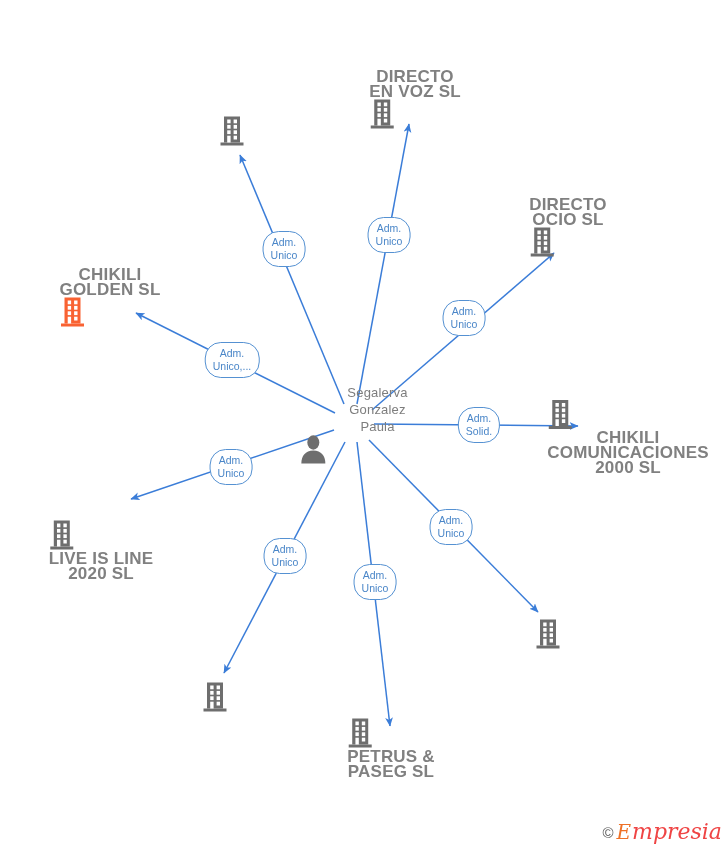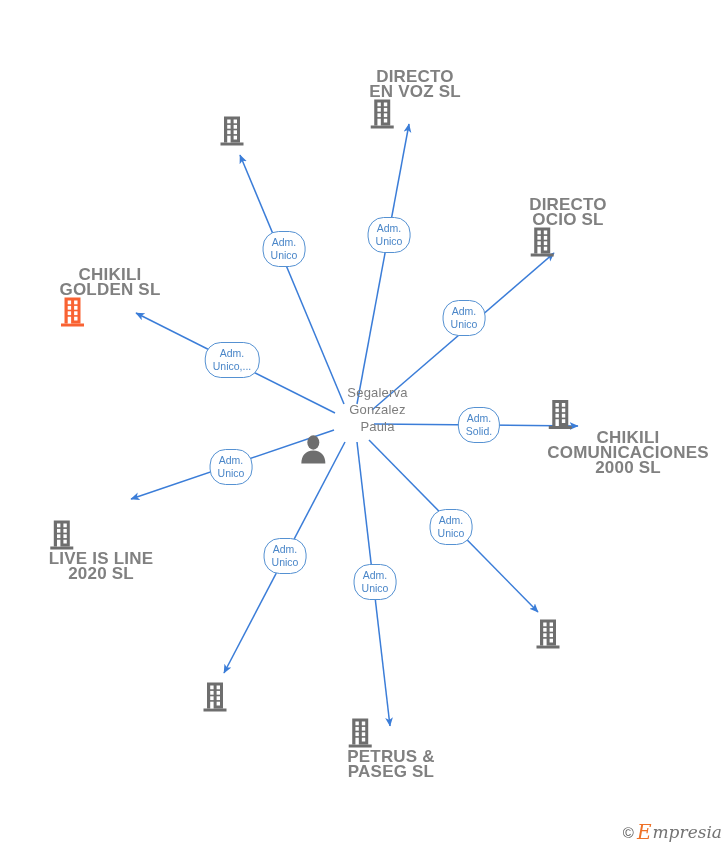--- a/index.html
+++ b/index.html
@@ -80,22 +80,22 @@
   #watermark .wm-e {
     font-family: "DejaVu Serif", serif;
     font-style: italic;
     font-size: 20px;
     color: #ee7127;
     line-height: 20px;
   }
   #watermark .wm-rest {
     font-family: "DejaVu Serif", serif;
     font-style: italic;
-    font-size: 17px;
-    color: #737373;
+    font-size: 22px;
+    color: #ef4444;
     line-height: 20px;
     margin-left: -2px;
   }
 </style>
 </head>
 <body>
 
 <div id="canvas">
 
   <svg id="edge-layer" viewBox="0 0 728 850" width="728" height="850">

